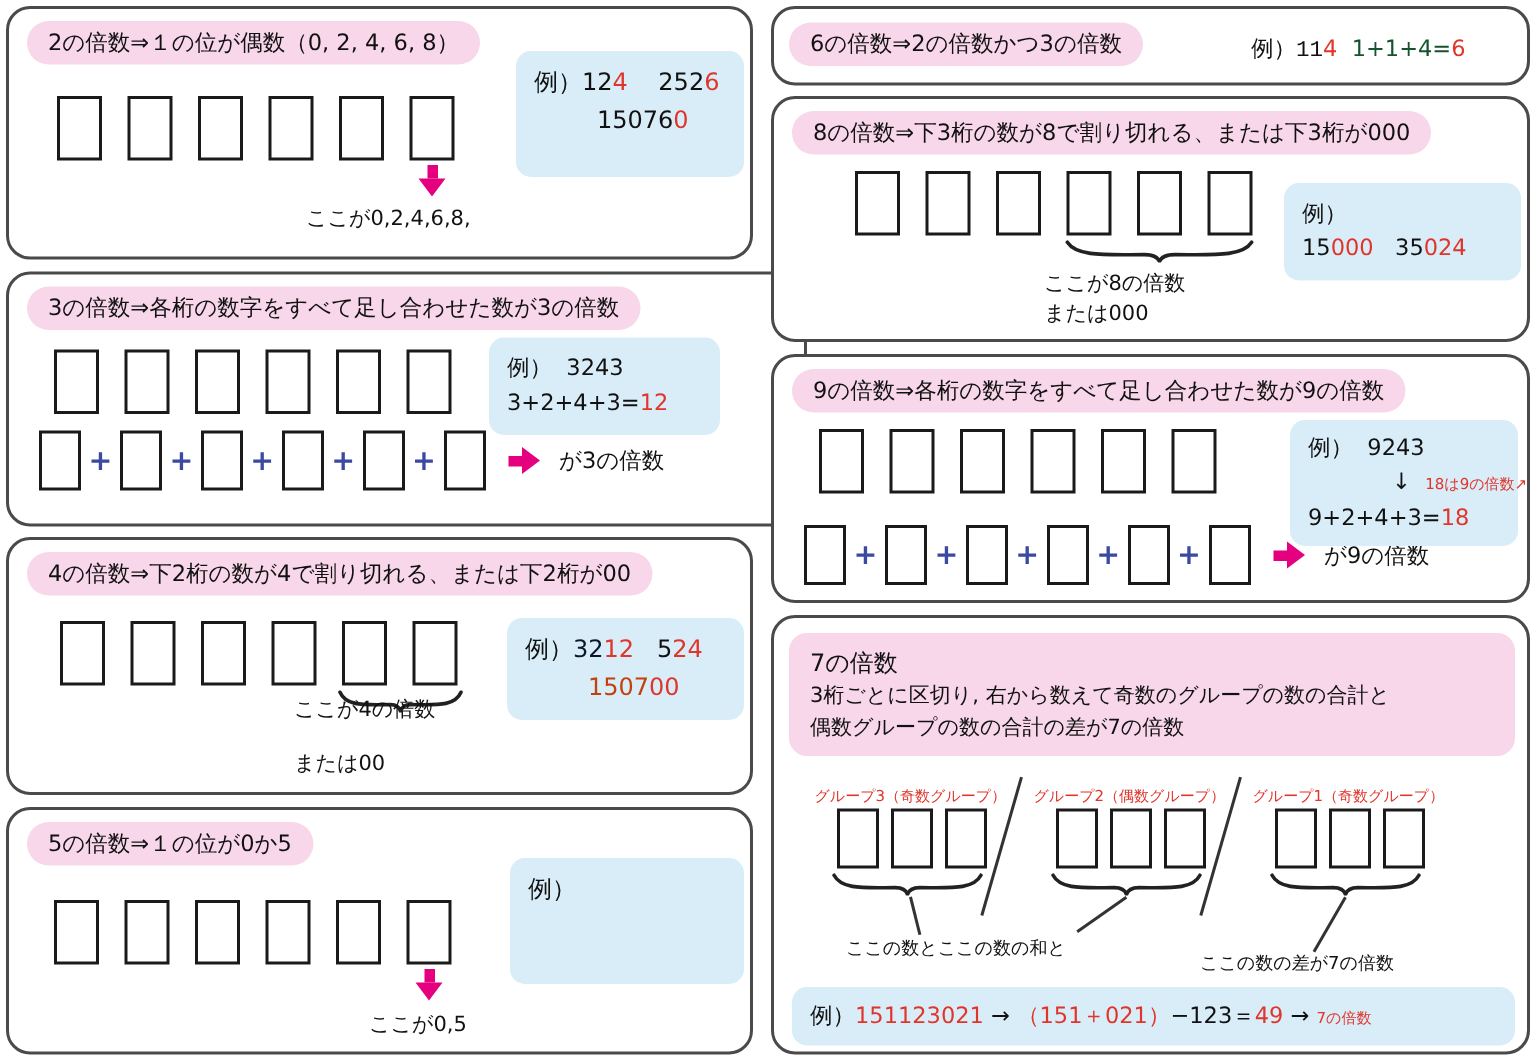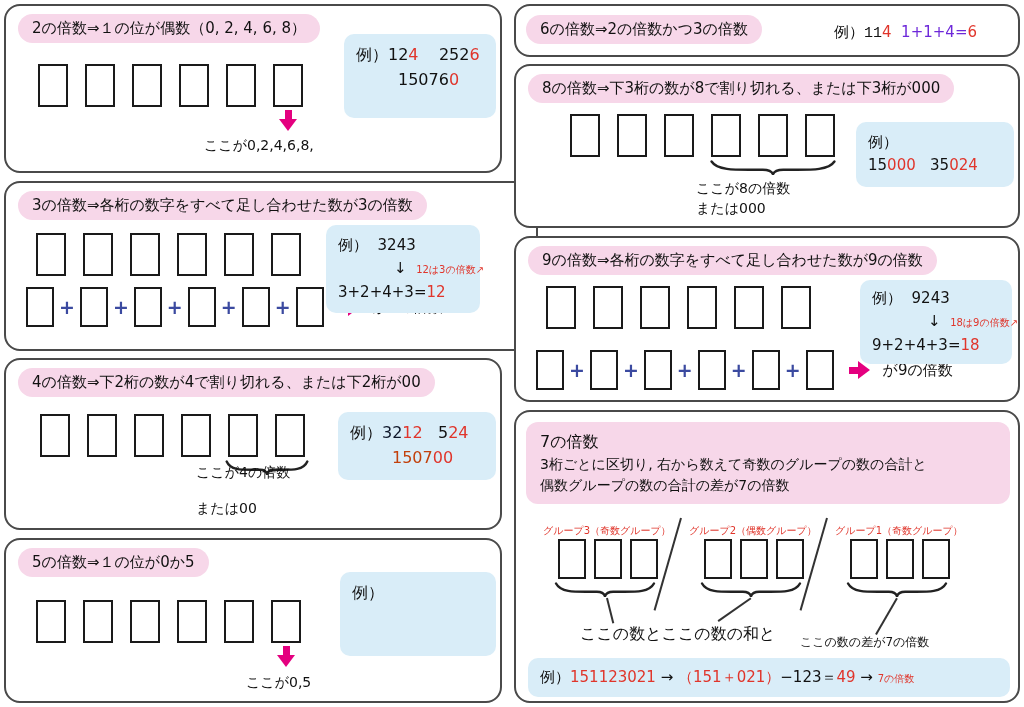--- a/index.html
+++ b/index.html
@@ -81,21 +81,20 @@
     <span class="plus">+</span>
     <div class="box sm"></div>
     <span class="pright">
         <span class="stem"></span>
         <span class="head"></span>
       </span>
     <span class="result-label">が3の倍数</span>
   </div>
   <div class="example" style="left:320px;top:42px;width:154px;font-size:15px">
     <div class="exline"><span style="color: rgb(17, 17, 17);">例）  </span><span style="color: rgb(17, 17, 17);">3243</span></div>
-    <div class="exline" style="padding-left:56px"><span style="color: rgb(17, 17, 17);">↓</span><span style="color: rgb(17, 17, 17);">  </span><span class="seg-small" style="color: rgb(224, 53, 43);">12は3の倍数</span><span class="seg-small" style="color: rgb(224, 53, 43);">↗</span></div>
     <div class="exline"><span style="color: rgb(17, 17, 17);">3+2+4+3=</span><span style="color: rgb(224, 53, 43);">12</span></div>
   </div>
 </section>
 
 <section class="panel" style="left:4px;top:358px;width:498px;height:172px">
   <div class="title" style="left:12px;top:8px">4の倍数⇒下2桁の数が4で割り切れる、または下2桁が00</div>
   <div class="row g17" style="left:34px;top:54px">
     <div class="box"></div>
     <div class="box"></div>
     <div class="box"></div>
@@ -130,21 +129,21 @@
     </div>
   <div class="note" style="left:240px;top:134px">ここが0,5</div>
   <div class="example" style="left:334px;top:32px;width:156px;min-height:84px">
     <div class="exline"><span style="color: rgb(17, 17, 17);">例）</span></div>
   </div>
 </section>
 
 <section class="panel" style="left:514px;top:4px;width:506px;height:53px">
   <div class="title" style="left:10px;top:9px">6の倍数⇒2の倍数かつ3の倍数</div>
   <div class="note" style="left:318px;top:15px;font-size:15px">
-    <span class="exline"><span style="color: rgb(17, 17, 17);">例）</span><span style="color: rgb(17, 17, 17); font-family: Liberation Mono, monospace;">11</span><span style="color: rgb(224, 53, 43);">4</span><span style="color: rgb(17, 17, 17);">  </span><span style="color: #6d28d9;">1+1+4=</span><span style="color: rgb(224, 53, 43);">6</span></span>
+    <span class="exline"><span style="color: rgb(17, 17, 17);">例）</span><span style="color: rgb(17, 17, 17); font-family: Liberation Mono, monospace;">11</span><span style="color: rgb(224, 53, 43);">4</span><span style="color: rgb(17, 17, 17);">  </span><span style="color: #14532d;">1+1+4=</span><span style="color: rgb(224, 53, 43);">6</span></span>
   </div>
 </section>
 
 <section class="panel" style="left:514px;top:64px;width:506px;height:164px">
   <div class="title" style="left:12px;top:8px">8の倍数⇒下3桁の数が8で割り切れる、または下3桁が000</div>
   <div class="row g17" style="left:54px;top:48px">
     <div class="box"></div>
     <div class="box"></div>
     <div class="box"></div>
     <div class="box"></div>
@@ -234,19 +233,19 @@
       <path d="M2,2 C7,15 22,13 42,13 C47,13 49,15 50,19 C51,15 53,13 58,13 C78,13 93,15 98,2" fill="none" stroke="#222" stroke-width="2.4" vector-effect="non-scaling-stroke" stroke-linecap="round"></path>
     </svg>
 
   <div class="sep-line" style="left:164px;top:106px;height:96px;transform:rotate(16deg)"></div>
   <div class="sep-line" style="left:310px;top:106px;height:96px;transform:rotate(16deg)"></div>
 
   <div class="ptr-line" style="left:90px;top:186px;height:26px;transform:rotate(-14deg)"></div>
   <div class="ptr-line" style="left:234px;top:186px;height:40px;transform:rotate(55deg)"></div>
   <div class="ptr-line" style="left:380px;top:186px;height:42px;transform:rotate(30deg)"></div>
 
-  <div class="note" style="left:64px;top:212px;font-size:16px">ここの数とここの数の和と</div>
+  <div class="note" style="left:48px;top:212px;font-size:12px">ここの数とここの数の和と</div>
   <div class="note" style="left:284px;top:222px;font-size:12px">ここの数の差が7の倍数</div>
 
   <div class="example" style="left:12px;top:246px;width:482px;font-size:15px;padding:8px 12px">
     <div class="exline"><span style="color: rgb(17, 17, 17);">例）</span><span style="color: rgb(224, 53, 43);">151123021</span><span style="color: rgb(17, 17, 17);"> → </span><span style="color: rgb(224, 53, 43);">（151＋021）</span><span style="color: rgb(17, 17, 17);">−123＝</span><span style="color: rgb(224, 53, 43);">49</span><span style="color: rgb(17, 17, 17);"> → </span><span class="seg-small" style="color: rgb(224, 53, 43);">7の倍数</span></div>
   </div>
 </section>
 
 </body></html>

